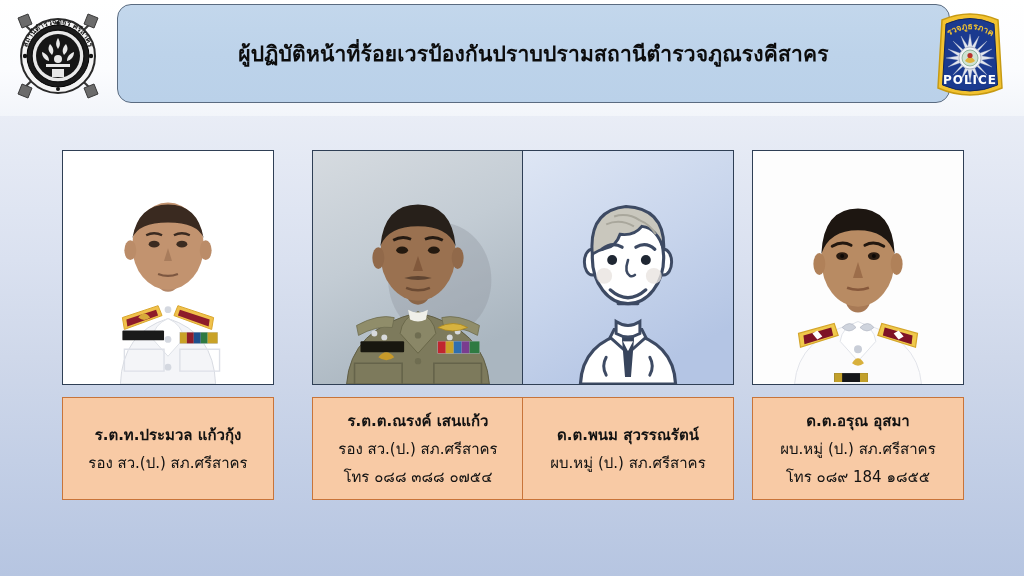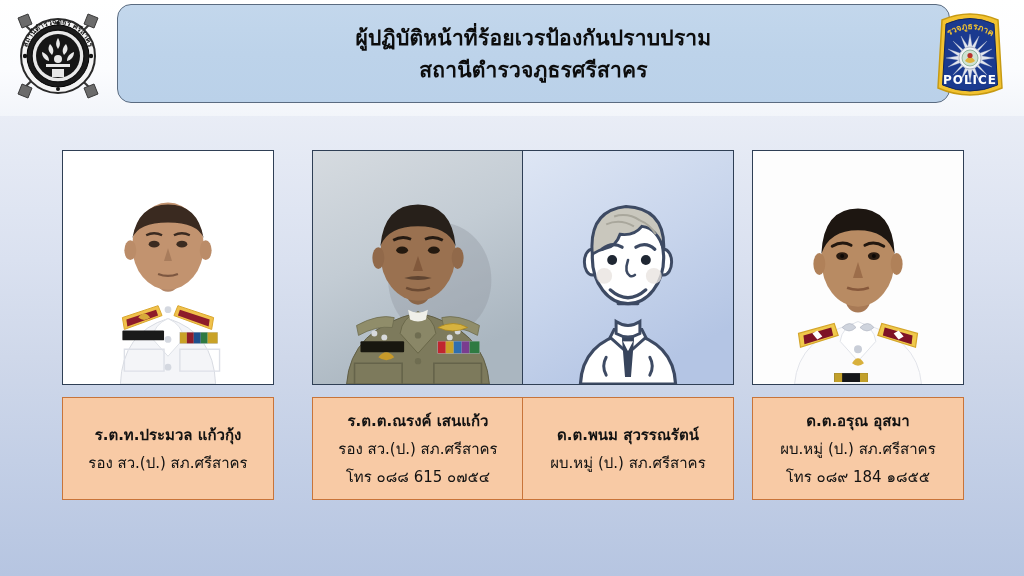--- a/index.html
+++ b/index.html
@@ -63,21 +63,20 @@
     position: absolute;
     left: 117px;
     top: 4px;
     width: 833px;
     height: 99px;
     background: linear-gradient(to bottom, #c3d7ec 0%, #bdd3ea 50%, #bad1e9 100%);
     border: 1px solid #5a6b80;
     border-radius: 14px;
     box-sizing: border-box;
     display: flex;
-    flex-direction: column;
     align-items: center;
     justify-content: center;
   }
   .title-line {
     color: #0c0c0c;
     font-size: 21px;
     line-height: 32px;
     font-weight: 600;
     letter-spacing: 0.2px;
     white-space: nowrap;
@@ -174,21 +173,21 @@
         <textPath href="#sealTop" startOffset="50%" text-anchor="middle">สถานีตำรวจภูธร ศรีสาคร</textPath>
       </text>
       <text font-size="5.4" fill="#1a1a1a" letter-spacing="0.3">
         <textPath href="#sealBot" startOffset="50%" text-anchor="middle">SRISAKHON POLICE STATION</textPath>
       </text>
     </svg>
   </div>
 
   <div id="title-banner">
     <div class="title-line">ผู้ปฏิบัติหน้าที่ร้อยเวรป้องกันปราบปราม</div>
-    <div class="title-line">สถานีตำรวจภูธรศรีสาคร</div>
+    <div class="title-line">สถานีตำรวจภูณรงคีสาคร</div>
   </div>
 
   <div id="badge-logo" class="corner-logo">
     <svg viewBox="0 0 96 104" width="96" height="104">
       <path d="M20 14 Q48 2 76 14 L80 82 Q48 96 16 82 Z" fill="#f2c230" stroke="#c79a12" stroke-width="1.5"></path>
       <path d="M24 18 Q48 7 72 18 L75.5 79 Q48 91 20.5 79 Z" fill="#1b3a8f" stroke="#12265e" stroke-width="1"></path>
       <path id="badgeTop" d="M 27 30 Q 48 16 69 30" fill="none"></path>
       <text font-size="8.5" fill="#f2c230" font-weight="bold">
         <textPath href="#badgeTop" startOffset="50%" text-anchor="middle">ตำรวจภูธรภาค ๙</textPath>
       </text>
@@ -315,21 +314,21 @@
         <path d="M66 208 q8-10 16 0 q-8 6-16 0 Z" fill="#c79a2a"></path>
         <circle cx="106" cy="186" r="3.2" fill="#6f6d51"></circle>
         <circle cx="106" cy="212" r="3.2" fill="#6f6d51"></circle>
         <path d="M42 214 h48 v24 h-48 Z" fill="none" stroke="#65634a" stroke-width="1.6"></path>
         <path d="M122 214 h48 v24 h-48 Z" fill="none" stroke="#65634a" stroke-width="1.6"></path>
       </svg>
     </div>
     <div class="name-card">
       <div class="cl n">ร.ต.ต.ณรงค์  เสนแก้ว</div>
       <div class="cl">รอง สว.(ป.) สภ.ศรีสาคร</div>
-      <div class="cl">โทร ๐๘๘ 615 ๐๗๕๔</div>
+      <div class="cl">โทร ๐๘๘ ๓๘๘ ๐๗๕๔</div>
     </div>
   </div>
 
   <div class="person-col c2">
     <div class="photo-frame">
       <svg viewBox="0 0 212 235" preserveAspectRatio="xMidYMid slice">
         <defs>
           <linearGradient id="avBg" x1="0" y1="0" x2="0.5" y2="1">
             <stop offset="0%" stop-color="#dee6f4"></stop>
             <stop offset="55%" stop-color="#c8d5ec"></stop>

